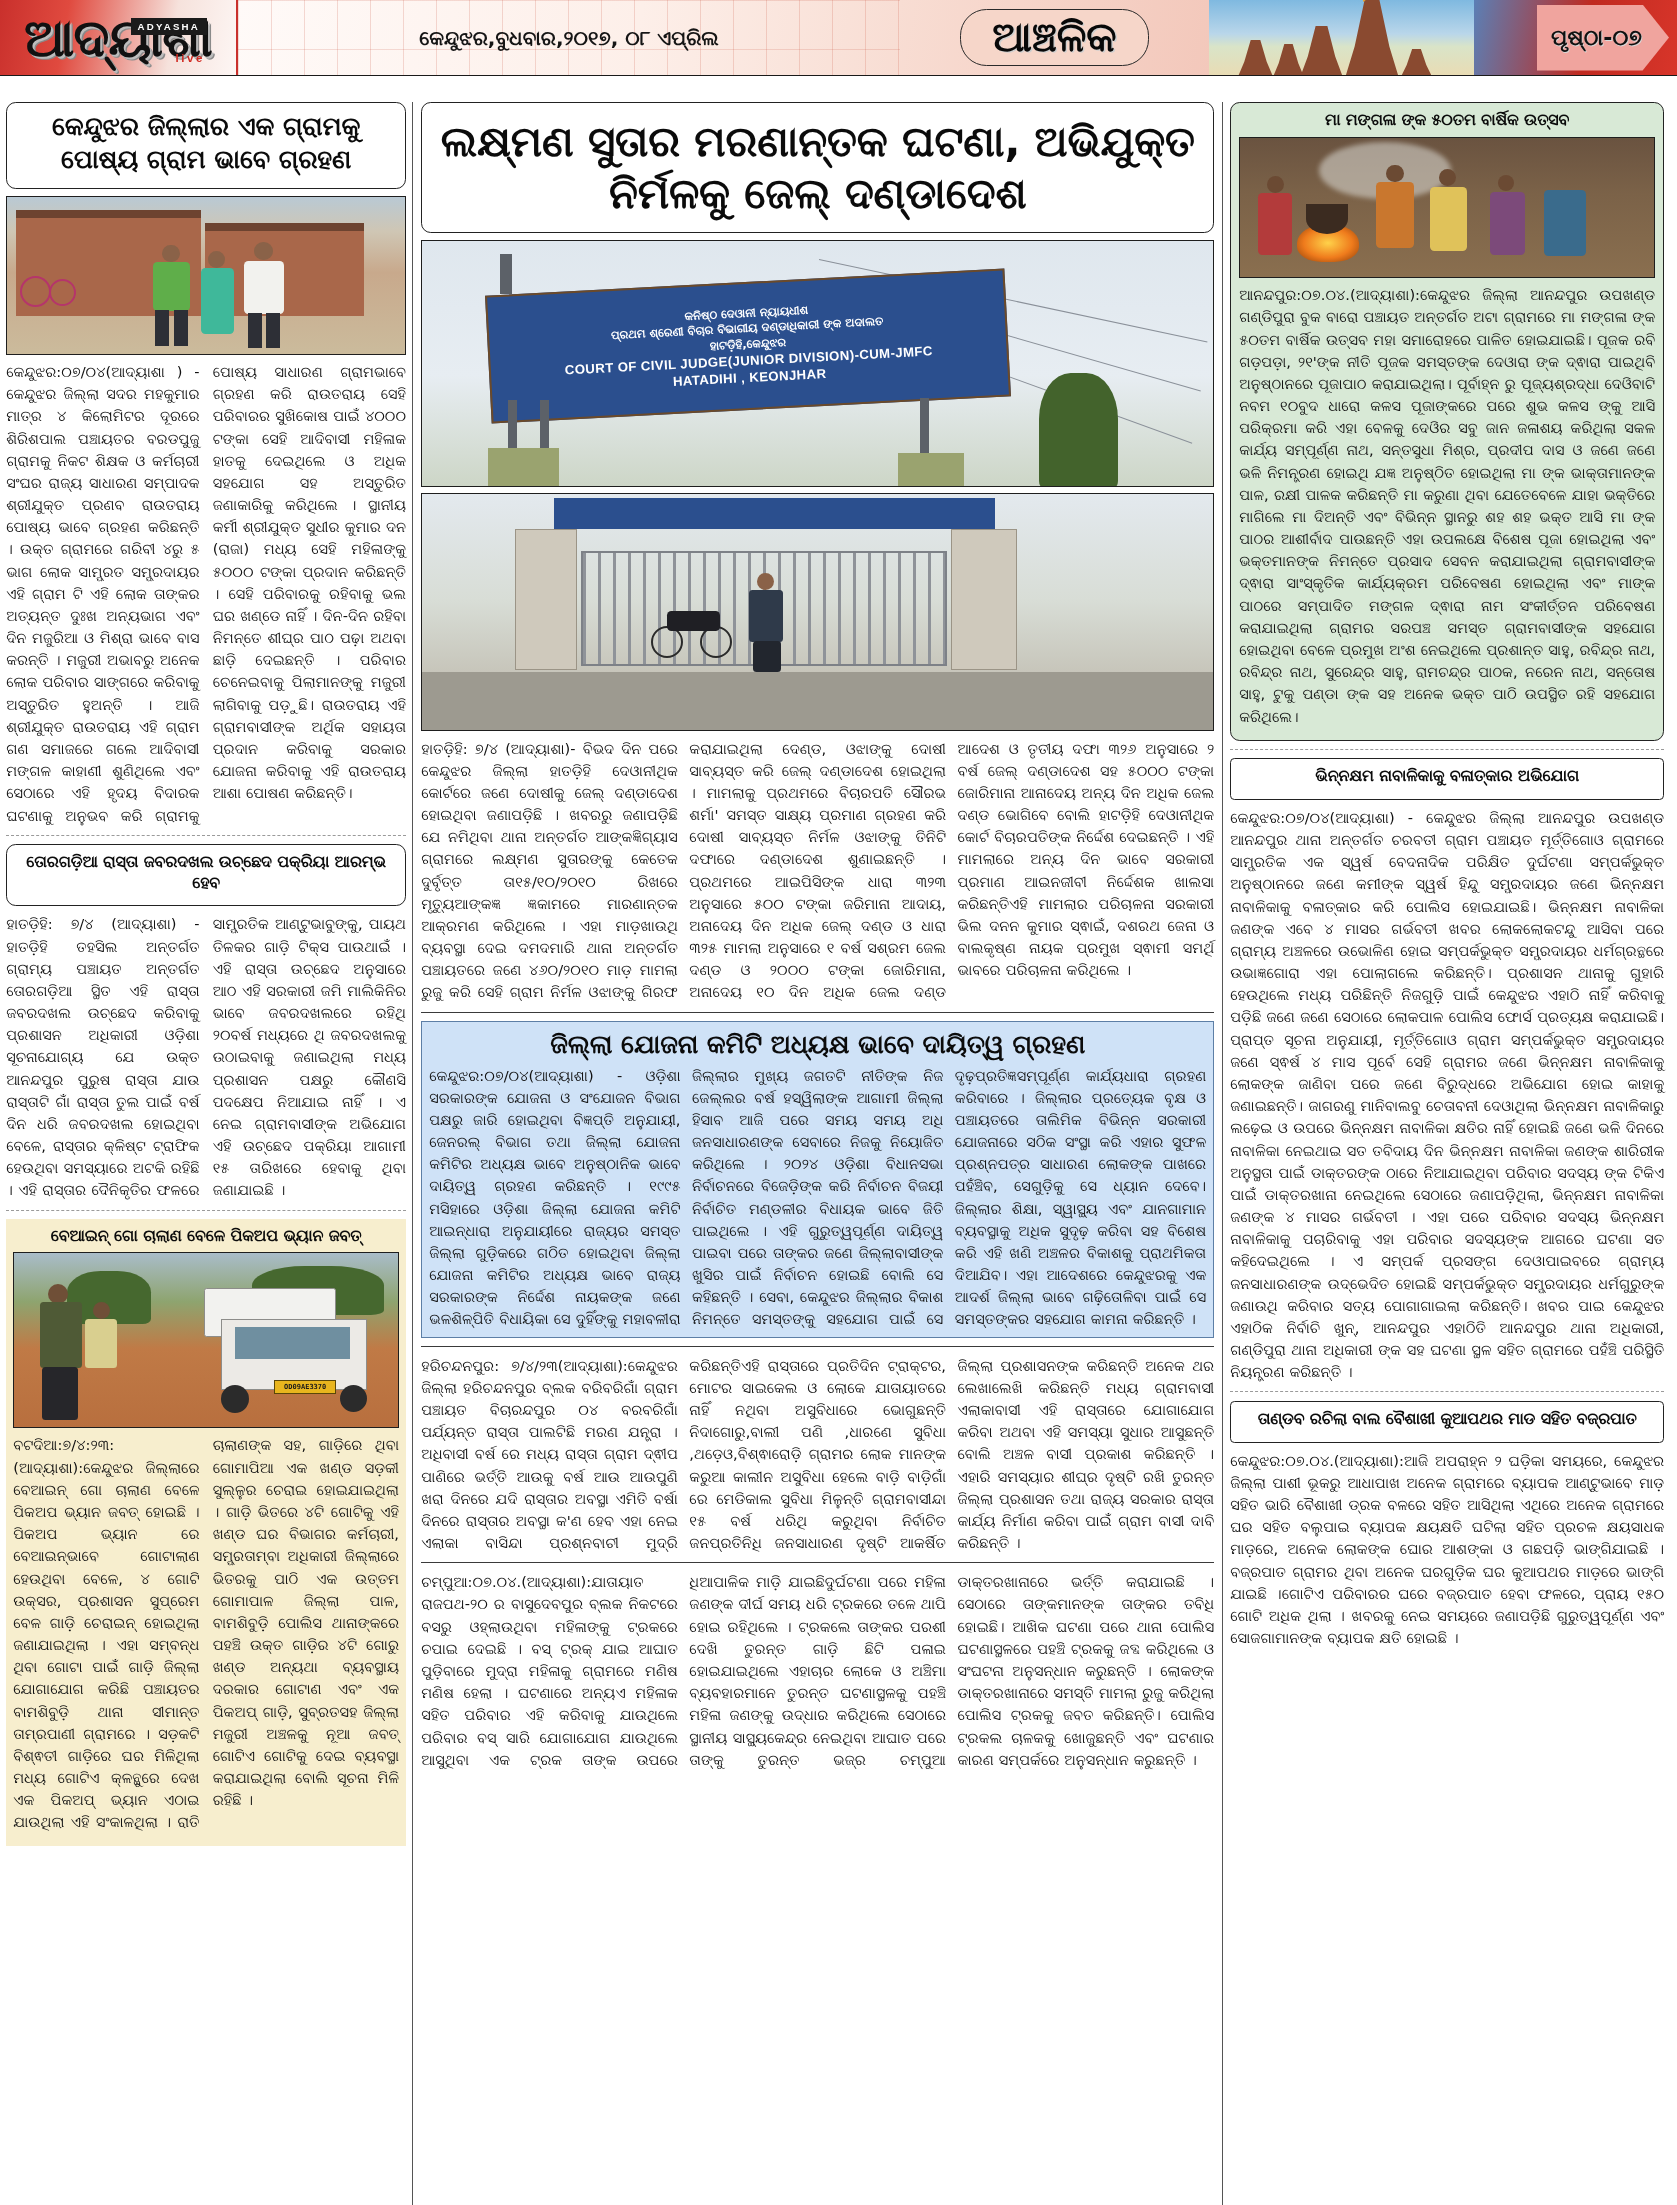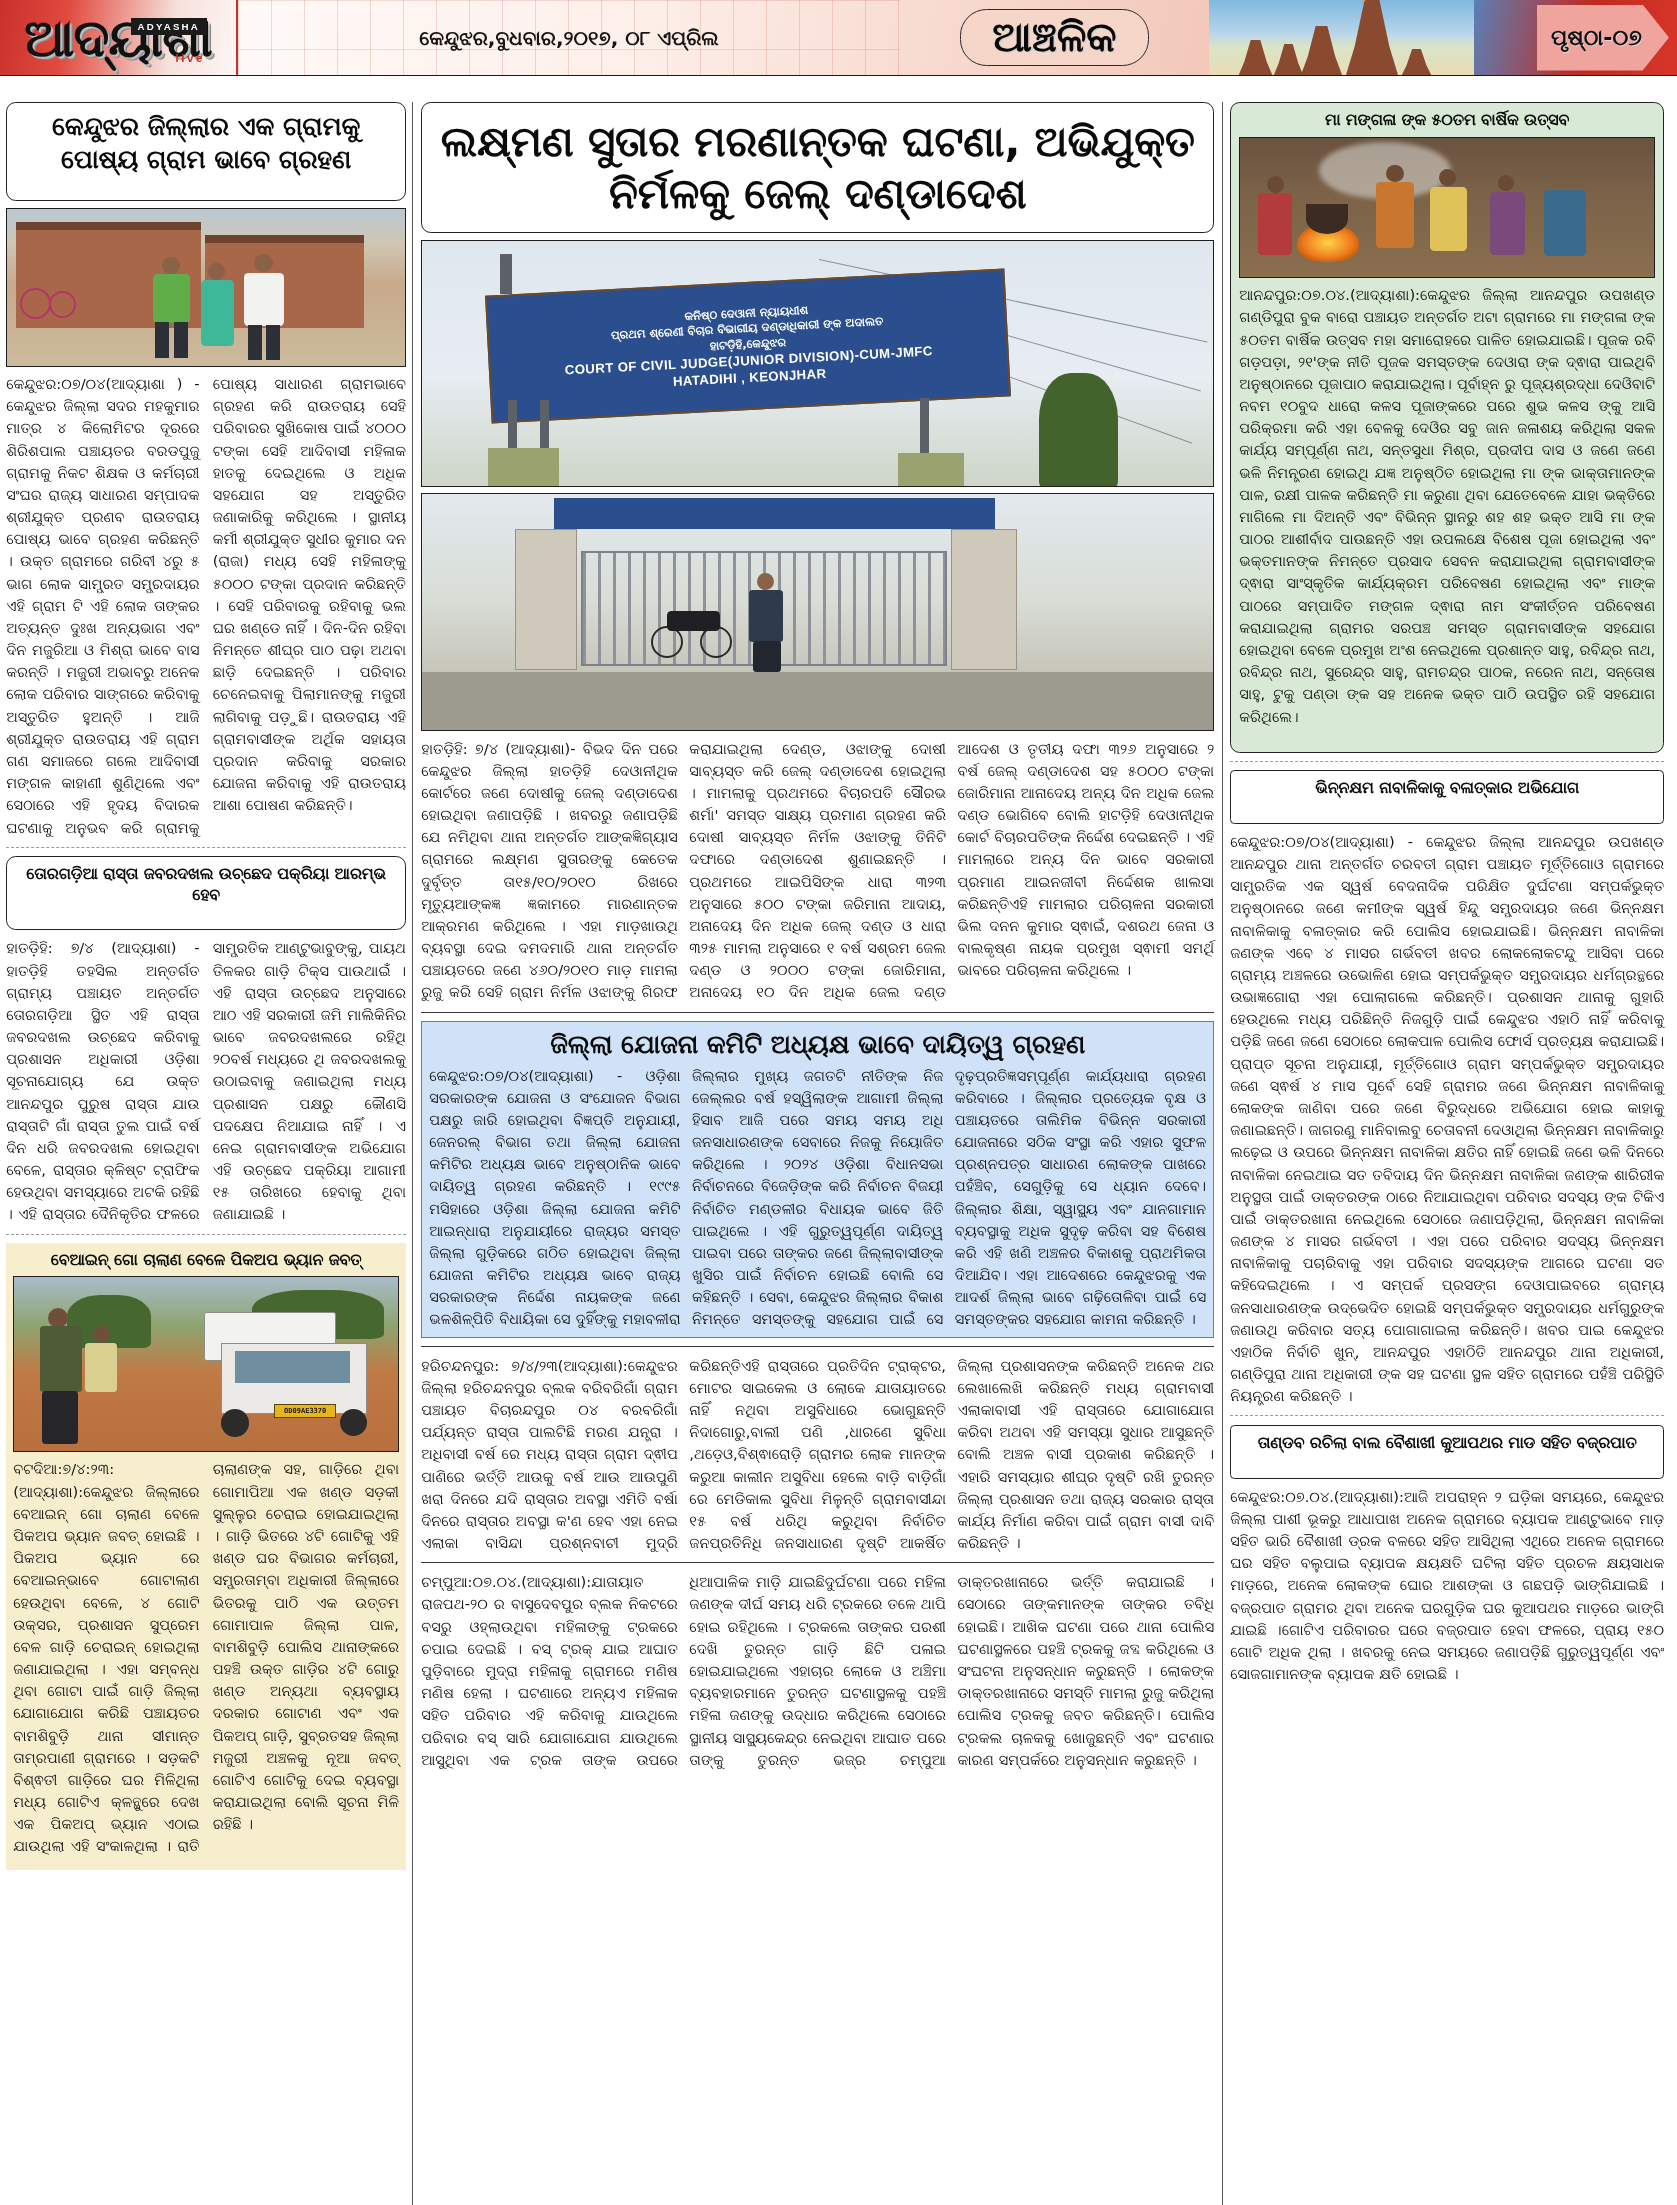--- a/index.html
+++ b/index.html
@@ -124,21 +124,21 @@
     gap: 0;
   }
   .col { position: relative; }
   .col-left   { width: 406px; padding: 0 6.2px 0 0; }
   .col-center { width: 811px; padding: 0 8px; border-left: 1.3px solid #555; border-right: 1.3px solid #555; }
   .col-right  { width: 441px; padding: 0 0 0 7px; }
 
   
   .hl-box {
     border: 1.8px solid #222; border-radius: 9.7px;
-    padding: 7px 8px 24px 8px;
+    padding: 7px 8px 12px 8px;
     margin-bottom: 7px;
     background: #fff;
   }
   .hl-box.tint-green { background: #d8e9d6; border-color:#222; }
   .hl-box.flat { border-radius: 4.4px; }
   .hl {
     font-family: "DejaVu Sans", sans-serif;
     font-weight: bold; color: #0b0b0b;
     text-align: center; line-height: 1.28;
     letter-spacing: -0.2px;

